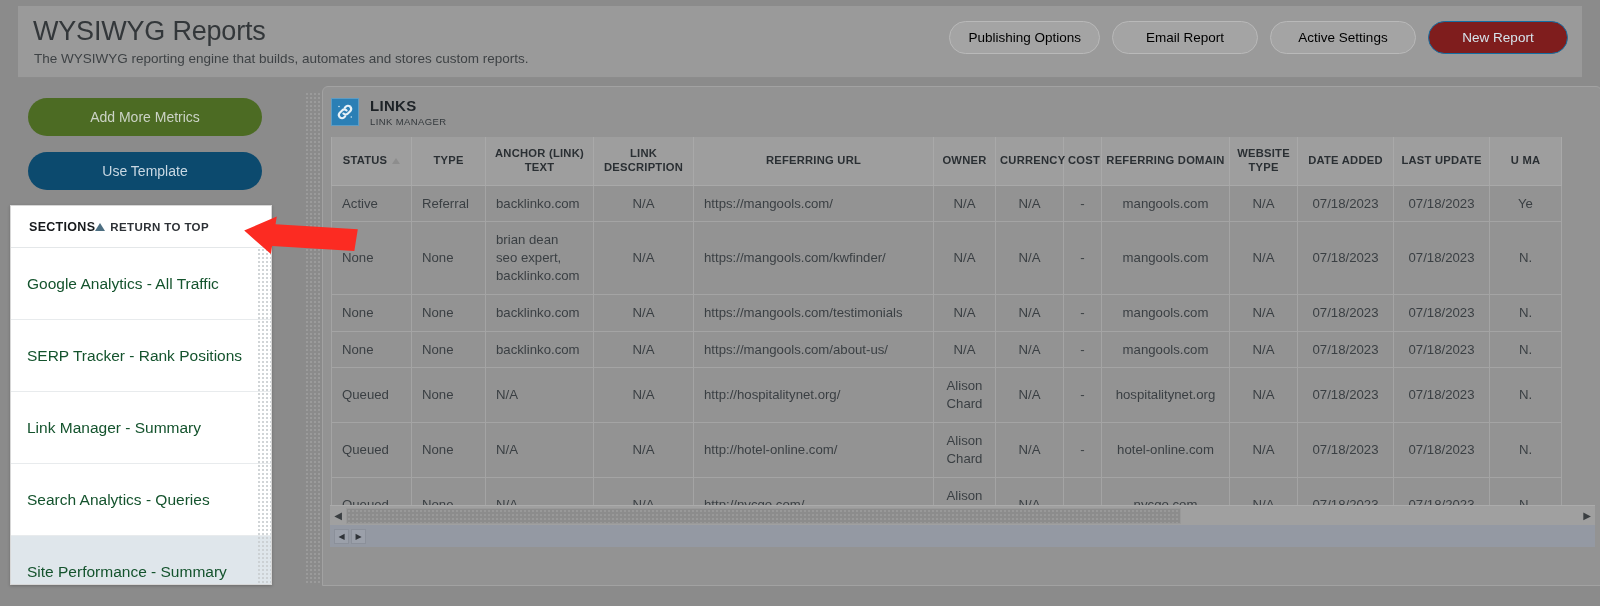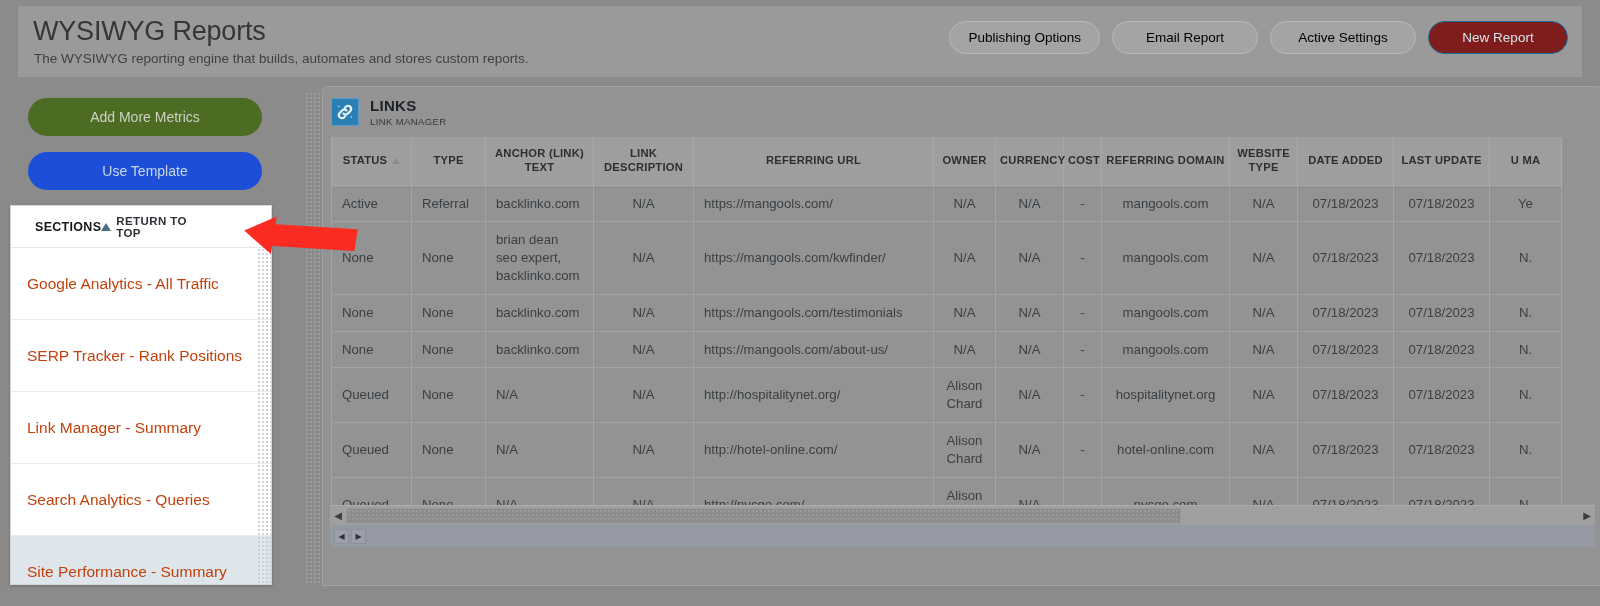--- a/index.html
+++ b/index.html
@@ -69,37 +69,37 @@
     width: 234px; height: 38px;
     margin: 14px auto 0 auto;
     border-radius: 19px;
     border: none;
     font-size: 14px;
     color: #cfd6cd;
     cursor: pointer;
     font-family: "Liberation Sans", sans-serif;
   }
   .side-btn.green { background: #4c6b23; color: #ccd3c6; }
-  .side-btn.blue  { background: #1d4ed8; color: #c9d8e3; margin-top: 16px; }
+  .side-btn.blue  { background: #0c4a6e; color: #c9d8e3; margin-top: 16px; }
 
   
   .sections-card {
     position: absolute;
     left: 10px; top: 205px;
     width: 262px; height: 380px;
     background: #ffffff;
     border: 1px solid #d7d7d7;
     box-shadow: 0 1px 3px rgba(0,0,0,0.22);
     overflow: hidden;
   }
   .sections-head {
     position: relative;
     height: 42px;
     display: flex; align-items: center;
-    padding: 0 24px;
+    padding: 0 18px;
     border-bottom: 1px solid #e4e7e9;
   }
   .sections-head .title {
     font-size: 12.5px; font-weight: bold; color: #16191c;
     letter-spacing: 0.3px;
   }
   .return-top {
     margin-left: auto; margin-right: 44px;
     display: flex; align-items: center; gap: 5px;
     font-size: 11.5px; font-weight: bold; color: #2d3136;
@@ -107,21 +107,21 @@
   }
   .up-arrow {
     width: 0; height: 0;
     border-left: 5px solid transparent;
     border-right: 5px solid transparent;
     border-bottom: 8px solid #4d6f82;
   }
   .section-item {
     padding: 14px 16px;
     border-bottom: 1px solid #e8ebed;
-    font-size: 15.5px; color: #c2410c;
+    font-size: 15.5px; color: #14532d;
     line-height: 1.25;
     min-height: 72px;
     display: flex; align-items: center;
     cursor: pointer;
     background: #fff;
   }
   .section-item.active { background: #dfe6eb; }
 
   
   .grip {

